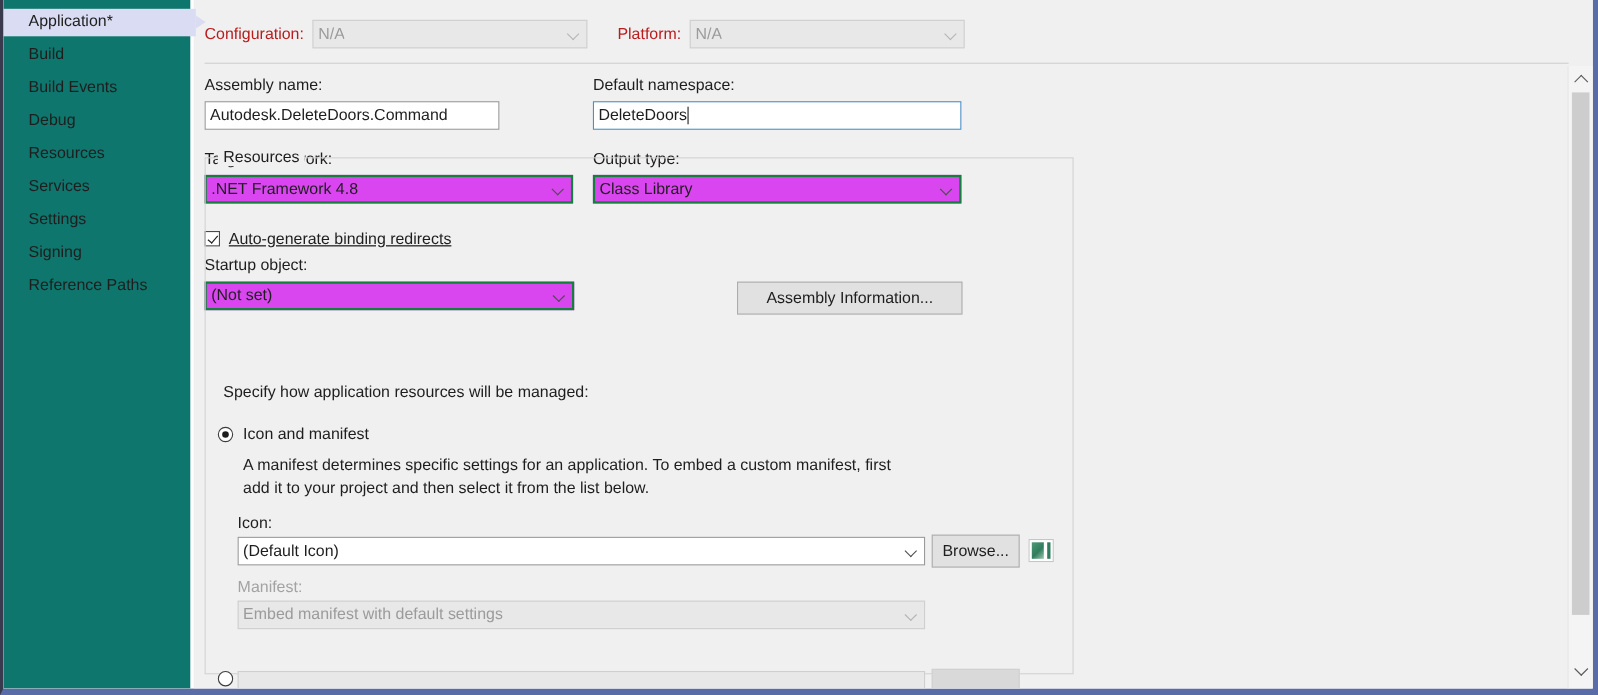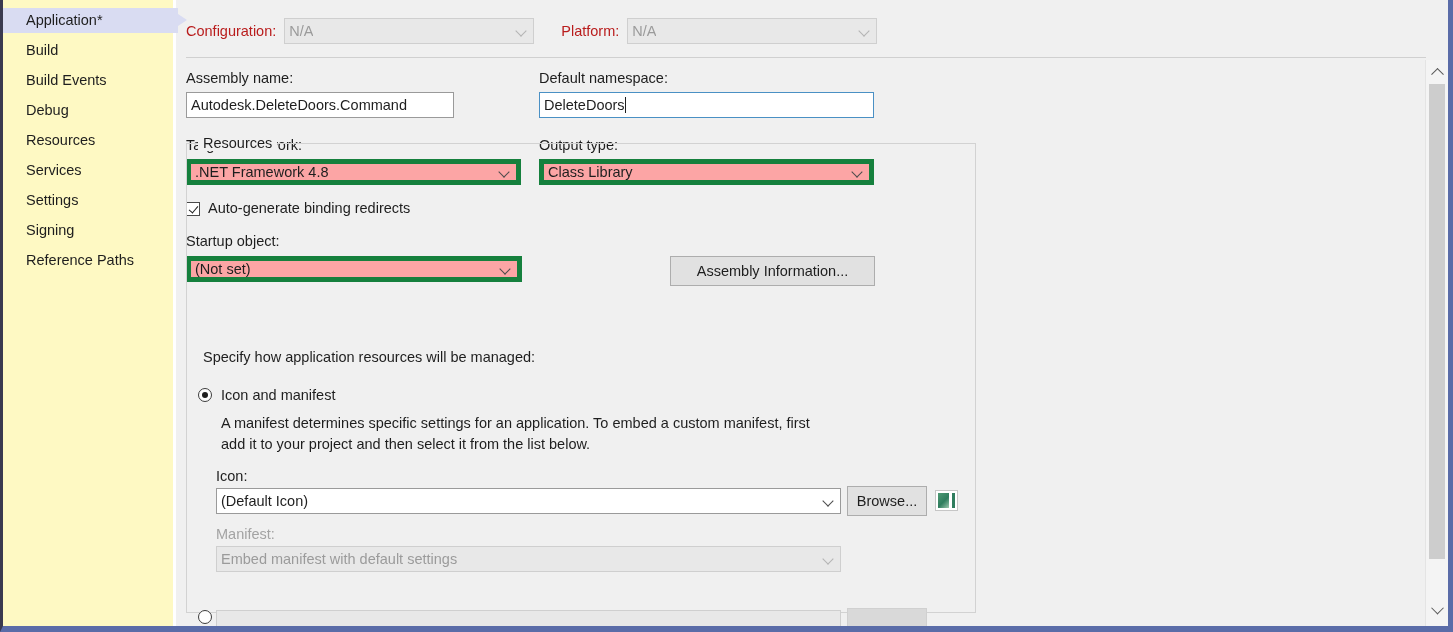--- a/index.html
+++ b/index.html
@@ -22,21 +22,21 @@
     border-bottom: 6px solid #5a6ca8;
     border-right: 5px solid #5a6ca8;
   }
 
   
   .sidebar {
     position: absolute;
     left: 0; top: 0;
     width: 170px;
     height: 626px;
-    background: #fef9c3;
+    background: #0f766e;
     padding-top: 8px;
     box-sizing: border-box;
     z-index: 3;
   }
   .side-item {
     position: relative;
     height: 25px;
     line-height: 25px;
     padding-left: 23px;
     font-size: 14.5px;
@@ -115,22 +115,22 @@
     display: inline-block;
     width: 1px;
     height: 16px;
     background: #1e1e1e;
     margin-left: 0px;
   }
 
   .combo {
     box-sizing: border-box;
     height: 26px;
-    background: #fca5a5;
-    border: 5px solid #15803d;
+    background: #d946ef;
+    border: 2px solid #15803d;
     font-size: 14.5px;
     color: #1e1e1e;
     padding: 0 4px;
     display: flex;
     align-items: center;
     justify-content: space-between;
     white-space: nowrap;
     overflow: hidden;
   }
   .combo.white { background: #ffffff; border: 1px solid #9a9a9a; }
@@ -363,21 +363,21 @@
     </div>
 
     <div style="position:absolute; left:363px; top:136px;">
       <span class="lbl">Output type:</span>
     </div>
     <div class="combo" style="position:absolute; left:363px; top:159px; width:335px;">
       <span class="cval">Class Library</span>
       <span class="chev"></span>
     </div>
 
-    <div style="position:absolute; left:10px; top:200px; display:flex; align-items:flex-end;">
+    <div style="position:absolute; left:10px; top:210px; display:flex; align-items:flex-start;text-decoration:underline;">
       <span class="check checked"></span>
       <span class="lbl" style="margin-left:8px;">Auto-generate binding redirects</span>
     </div>
 
     <div style="position:absolute; left:10px; top:232px;">
       <span class="lbl">Startup object:</span>
     </div>
     <div class="combo" style="position:absolute; left:10px; top:256px; width:336px;">
       <span class="cval">(Not set)</span>
       <span class="chev"></span>

